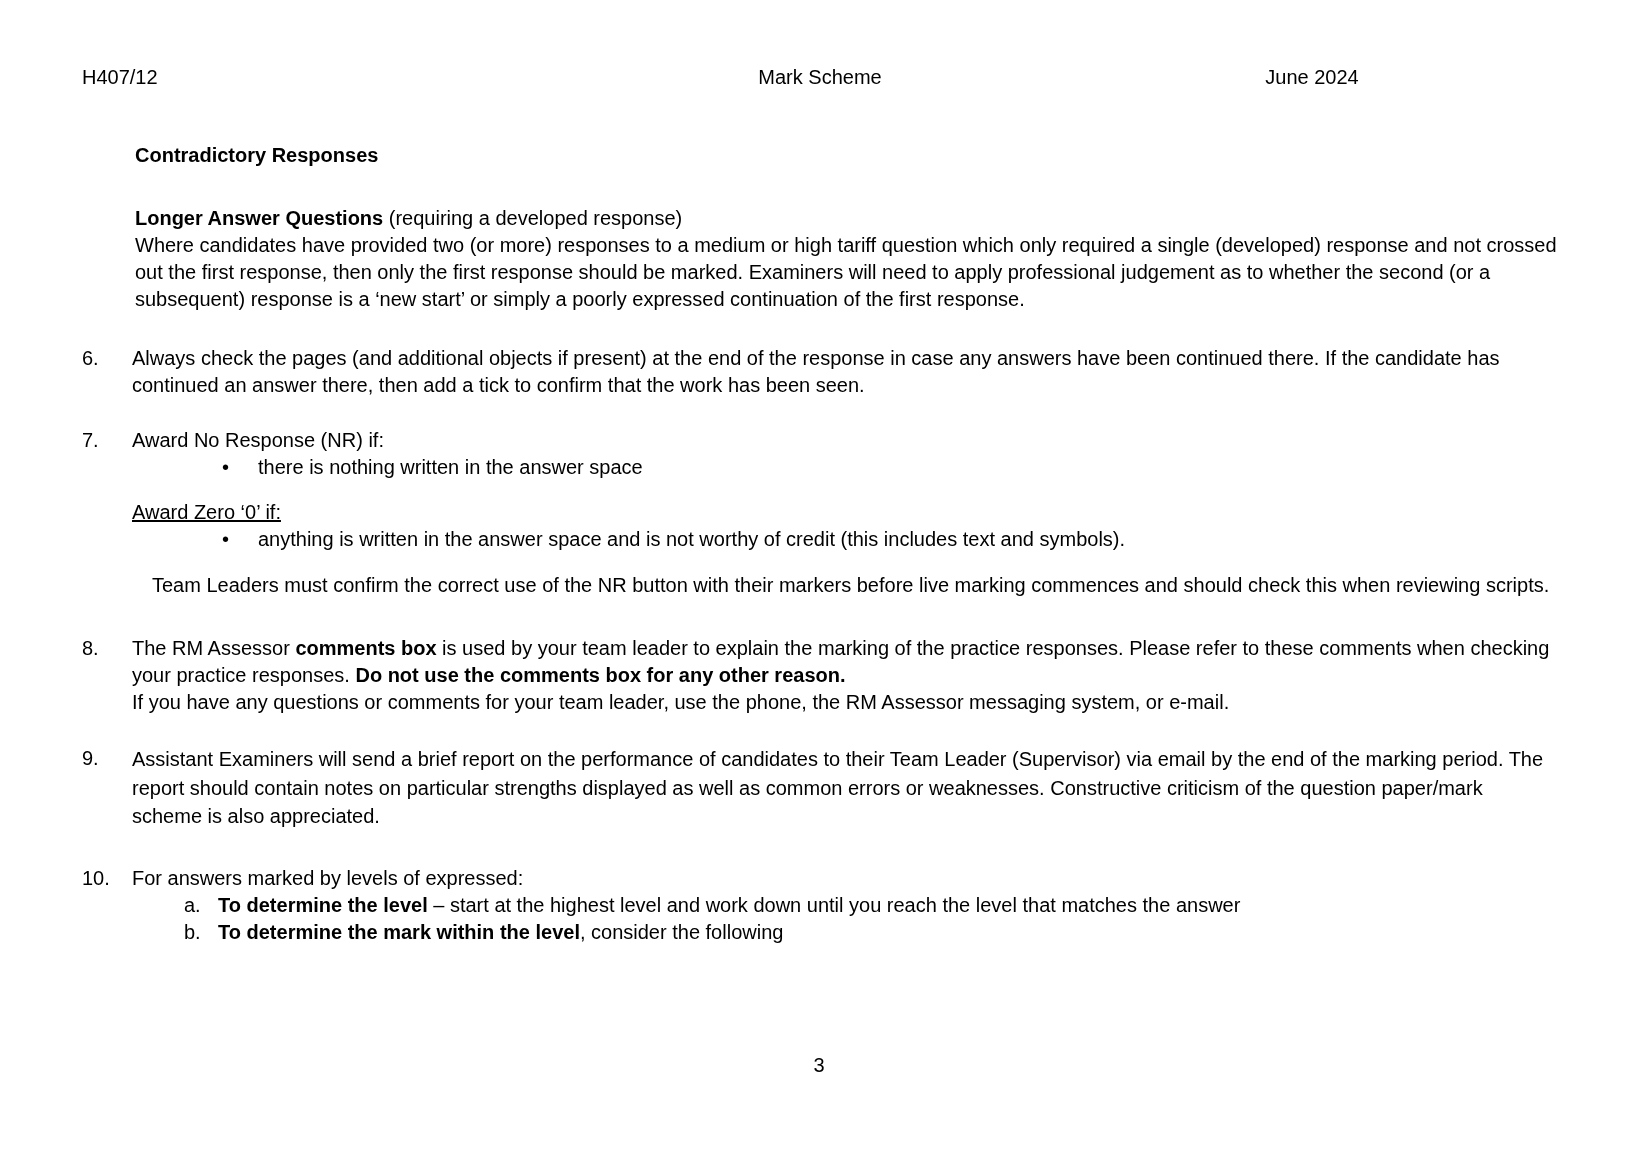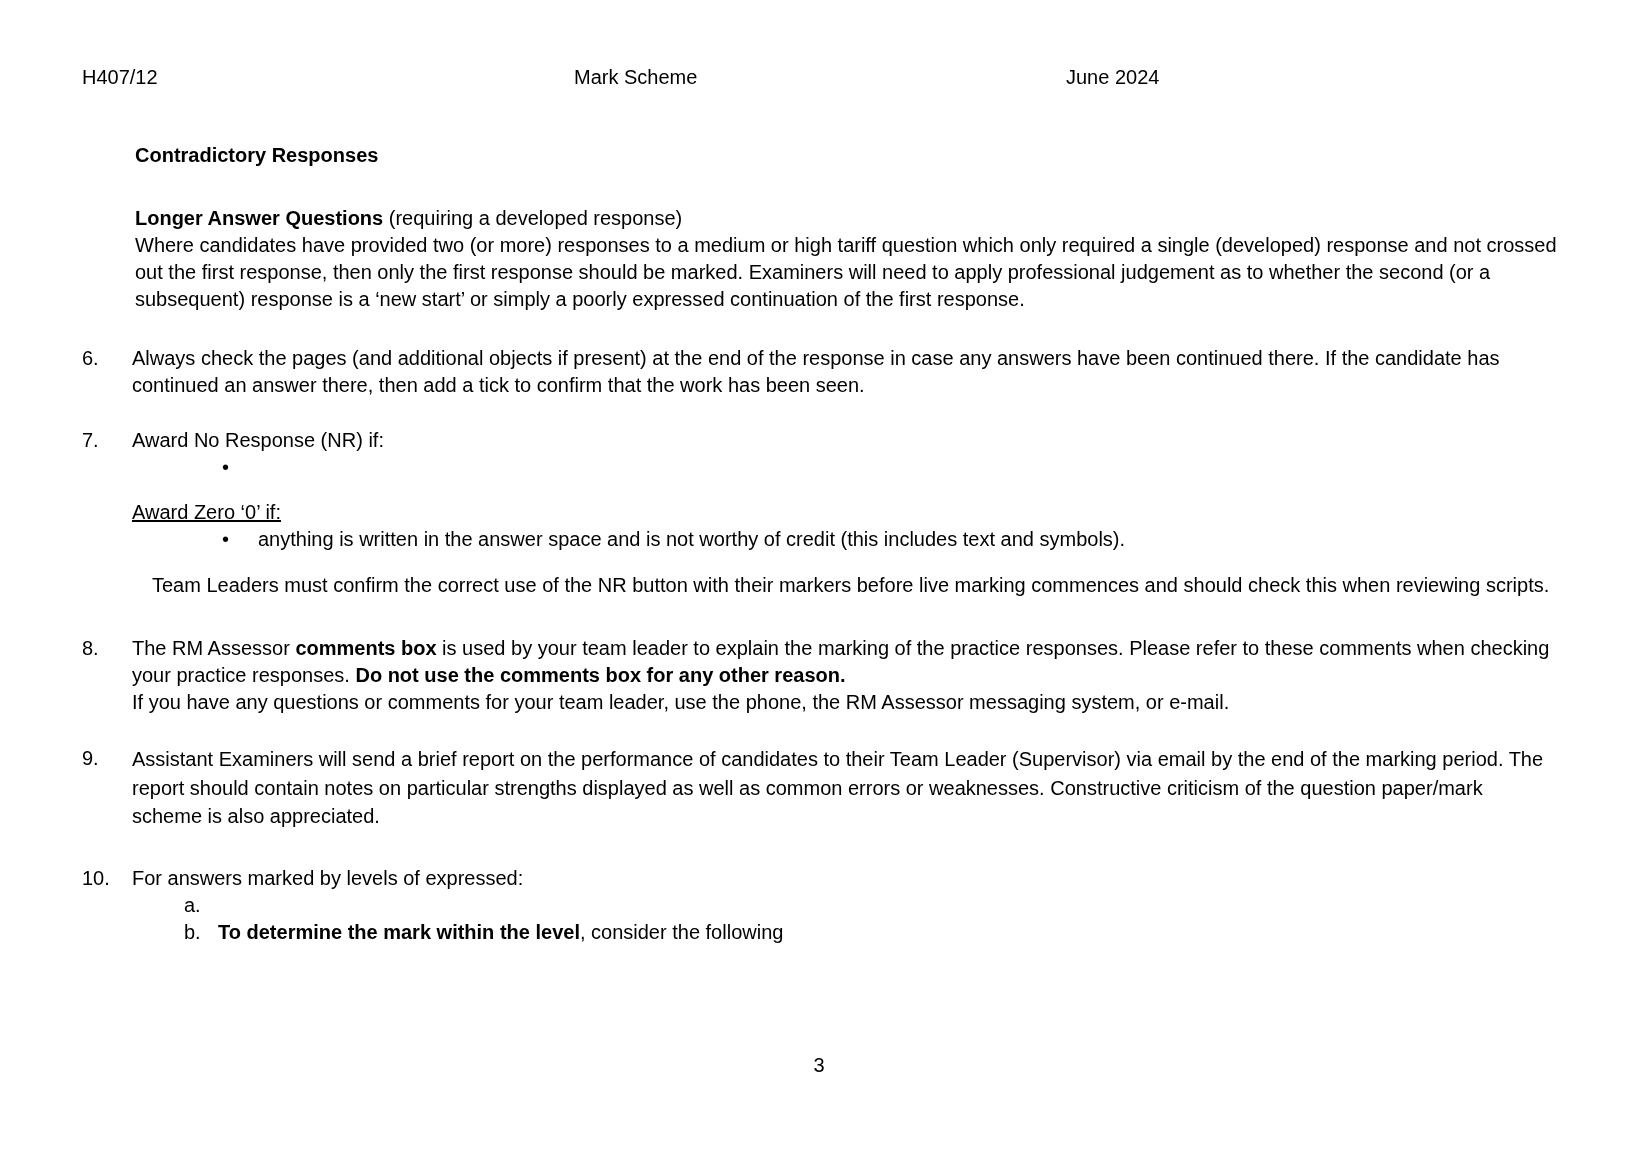--- a/index.html
+++ b/index.html
@@ -15,22 +15,22 @@
     line-height: 27px;
     overflow: hidden;
   }
   .page-header {
     display: flex;
     align-items: baseline;
     padding: 64px 80px 0 82px;
     margin-bottom: 51px;
   }
   .page-header .h-left   { flex: 1; text-align: left; }
-  .page-header .h-center { flex: 1; text-align: left; }
-  .page-header .h-right  { flex: 1; text-align: left; }
+  .page-header .h-center { flex: 1; text-align: center; }
+  .page-header .h-right  { flex: 1; text-align: center; }
   .content { padding: 0 80px 0 82px; }
   .bold { font-weight: bold; }
   .block { margin-left: 53px; }
   .sec-contradictory { margin-bottom: 36px; }
   .sec-longer { margin-bottom: 32px; }
   .num-item { display: flex; }
   .num-item .num { flex: 0 0 50px; }
   .num-item .num-body { flex: 1; }
   .item-6 { margin-bottom: 28px; }
   .item-7 { margin-bottom: 36px; }
@@ -79,20 +79,21 @@
         <p>Always check the pages (and additional objects if present) at the end of the response in case any answers have been continued there. If the candidate has continued an answer there, then add a tick to confirm that the work has been seen.</p>
       </div>
     </div>
 
     <div class="num-item item-7">
       <span class="num">7.</span>
       <div class="num-body">
         <p>Award No Response (NR) if:</p>
         <div class="bullet-row">
           <span class="bullet-glyph">•</span>
+          <span>there is nothing written in the answer space</span>
         </div>
         <p class="award-zero-line">Award Zero ‘0’ if:</p>
         <div class="bullet-row">
           <span class="bullet-glyph">•</span>
           <span>anything is written in the answer space and is not worthy of credit (this includes text and symbols).</span>
         </div>
         <p class="team-leaders-note">Team Leaders must confirm the correct use of the NR button with their markers before live marking commences and should check this when reviewing scripts.</p>
       </div>
     </div>
 
@@ -110,20 +111,21 @@
         <p>Assistant Examiners will send a brief report on the performance of candidates to their Team Leader (Supervisor) via email by the end of the marking period. The report should contain notes on particular strengths displayed as well as common errors or weaknesses. Constructive criticism of the question paper/mark scheme is also appreciated.</p>
       </div>
     </div>
 
     <div class="num-item item-10">
       <span class="num">10.</span>
       <div class="num-body">
         <p>For answers marked by levels of expressed:</p>
         <div class="sub-row">
           <span class="sub-label">a.</span>
+          <span><span class="bold">To determine the level</span><span> – start at the highest level and work down until you reach the level that matches the answer</span></span>
         </div>
         <div class="sub-row">
           <span class="sub-label">b.</span>
           <span><span class="bold">To determine the mark within the level</span><span>, consider the following</span></span>
         </div>
       </div>
     </div>
 
   </div>
 

